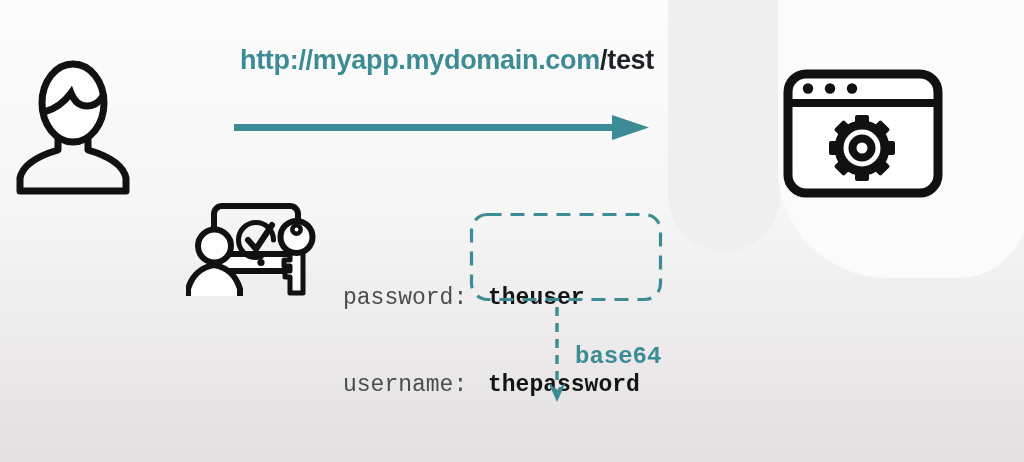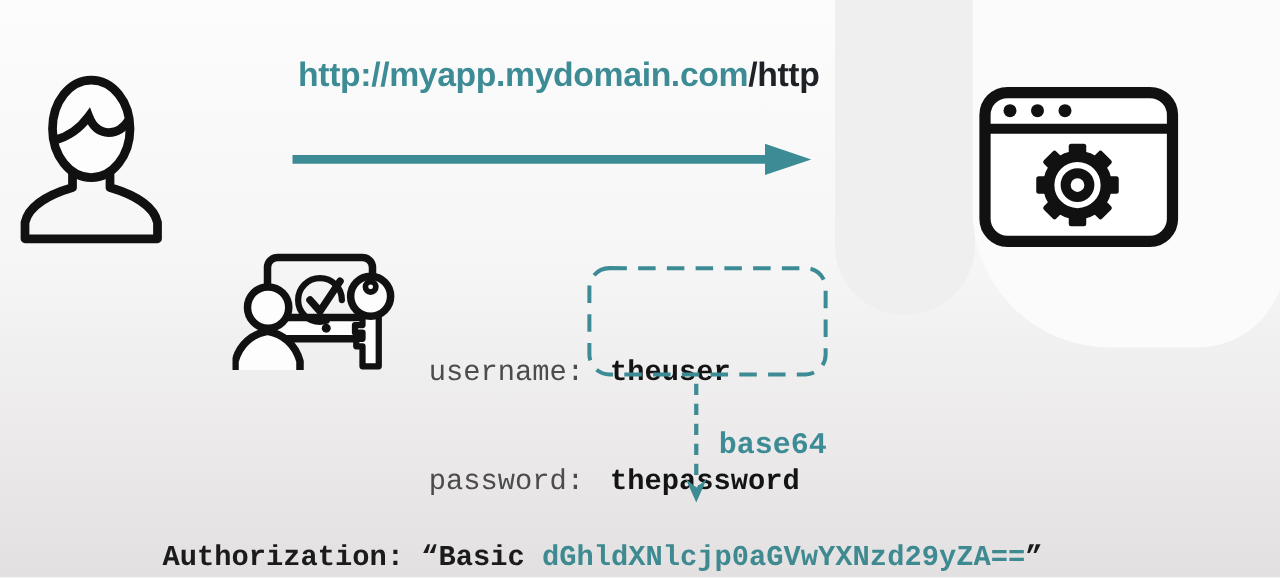--- a/index.html
+++ b/index.html
@@ -83,21 +83,21 @@
   .auth-encoded { color: #3e8a90; }
 </style>
 </head>
 <body>
 
 <div class="stage">
 
   <div class="bg-band"></div>
   <div class="bg-blob"></div>
 
-  <div class="url-line"><span class="url-base">http://myapp.mydomain.com</span><span class="url-path">/http</span></div>
+  <div class="url-line"><span class="url-base">http://myapp.mydomain.com</span><span class="url-path">/test</span></div>
 
   <svg class="abs" style="left:13px; top:57px;" width="122" height="141" viewBox="0 0 122 141">
     <path d="M45,78 L45,93 C28,98 10,107 7,121 L7,134 L113,134 L113,121 C110,107 92,98 75,93 L75,78" fill="none" stroke="#111" stroke-width="7" stroke-linejoin="round" stroke-linecap="round"></path>
     <ellipse cx="60" cy="46" rx="31" ry="39" fill="#fdfdfd" stroke="#111" stroke-width="7"></ellipse>
     <path d="M31,55 Q47,51 58,36 Q63,49 74,49 Q84,49 90,39" fill="none" stroke="#111" stroke-width="7" stroke-linecap="round"></path>
   </svg>
 
   <svg class="abs" style="left:228px; top:112px;" width="424" height="31" viewBox="0 0 424 31">
     <line x1="6" y1="15.5" x2="390" y2="15.5" stroke="#3d8c95" stroke-width="7"></line>
     <polygon points="384,3 421,15.5 384,28" fill="#3d8c95"></polygon>
@@ -132,35 +132,34 @@
     <path d="M2,97 L2,90 C6,76 16,68 28,66 C40,68 50,76 54,90 L54,97" fill="#fdfdfd" stroke="#111" stroke-width="6" stroke-linejoin="round"></path>
     <circle cx="28.5" cy="47" r="16.5" fill="#fdfdfd" stroke="#111" stroke-width="6"></circle>
     <circle cx="70" cy="41" r="17.5" fill="none" stroke="#111" stroke-width="5" stroke-dasharray="88 22" stroke-dashoffset="-22" stroke-linecap="round"></circle>
     <path d="M62,41 L70,50 L86,26" fill="none" stroke="#111" stroke-width="6" stroke-linecap="round" stroke-linejoin="round"></path>
     <path d="M104,52 L104,61 L98,61 L98,67 L104,67 L104,72 L99,72 L99,78 L104,78 L104,94 L117,94 L117,52" fill="#fdfdfd" stroke="#111" stroke-width="5" stroke-linejoin="round"></path>
     <circle cx="110.5" cy="38" r="16" fill="#fdfdfd" stroke="#111" stroke-width="6"></circle>
     <circle cx="110.5" cy="30.5" r="4.2" fill="#fff" stroke="#111" stroke-width="4.5"></circle>
   </svg>
 
   <div class="cred-labels mono">
+    <div>password:</div>
     <div>username:</div>
-    <div>password:</div>
   </div>
 
   <div class="cred-values mono">
     <div>theuser</div>
     <div>thepassword</div>
   </div>
 
   <svg class="abs" style="left:469px; top:212px;" width="194" height="90" viewBox="0 0 194 90">
     <rect x="2.5" y="2.5" width="189" height="85" rx="16" fill="none" stroke="#3d8c95" stroke-width="3.2" stroke-dasharray="14 9"></rect>
   </svg>
 
   <svg class="abs" style="left:546px; top:305px;" width="22" height="100" viewBox="0 0 22 100">
     <line x1="11" y1="2" x2="11" y2="76" stroke="#3d8c95" stroke-width="3.4" stroke-dasharray="9 7"></line>
     <polygon points="11,97 2.5,78 11,85 19.5,78" fill="#3d8c95"></polygon>
   </svg>
 
   <div class="base64-label mono">base64</div>
 
-  <div class="auth-line mono"><span>Authorization: “Basic </span><span class="auth-encoded">dGhldXNlcjp0aGVwYXNzd29yZA==</span><span>”</span></div>
 
 </div>
 
 </body></html>

